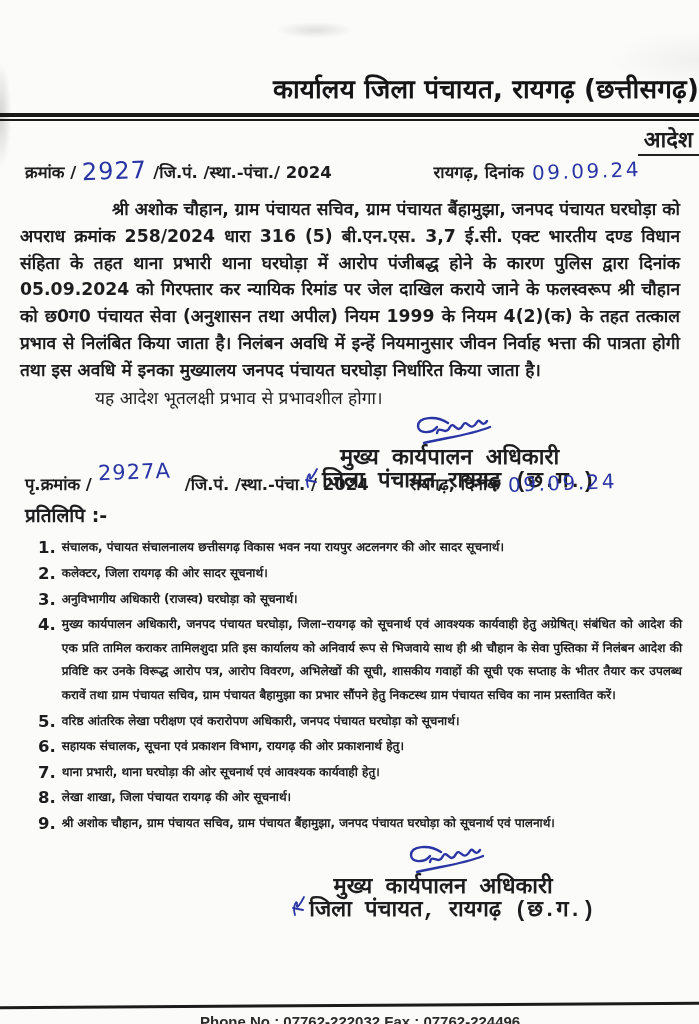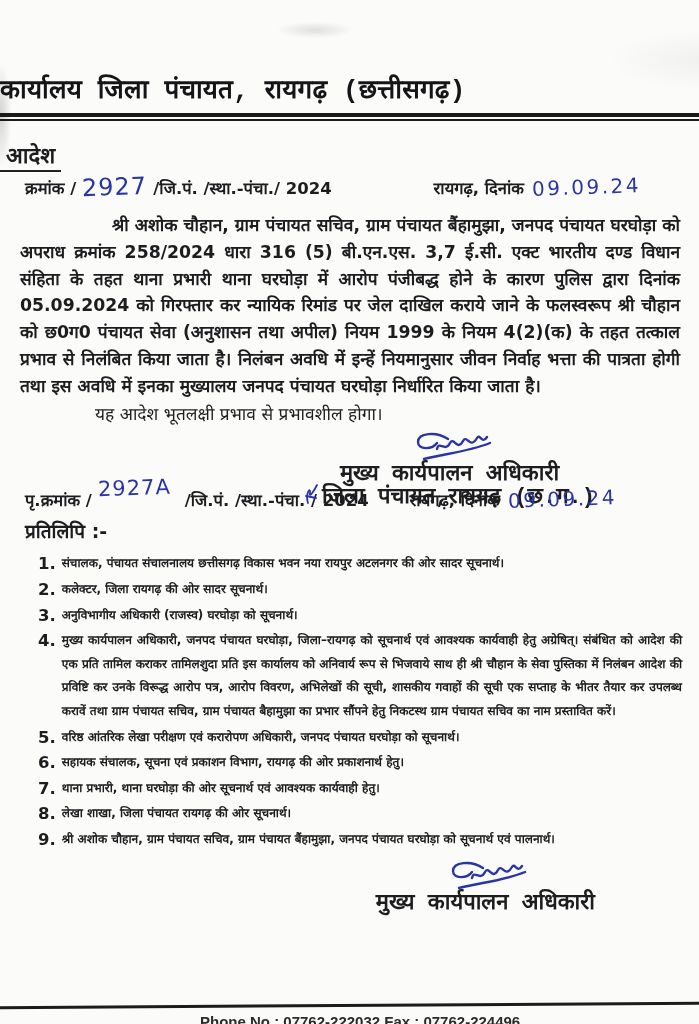--- a/index.html
+++ b/index.html
@@ -13,31 +13,30 @@
     font-family: "DejaVu Sans", sans-serif;
     background:
       radial-gradient(ellipse 55px 12px at 315px 30px, rgba(125,125,125,.22), transparent 70%),
       radial-gradient(ellipse 14px 70px at 1px 115px, rgba(120,120,120,.30), transparent 75%),
       radial-gradient(ellipse 120px 40px at 699px 60px, rgba(150,150,150,.10), transparent 75%),
       linear-gradient(#fbfbf9, #fbfbf9);
   }
   .office-title {
     margin: 0;
     padding-top: 70px;
-    text-align: left;
+    text-align: right;
     font-size: 26px;
     font-weight: 700;
     letter-spacing: .2px;
     color: #151517;
-    font-family: Liberation Mono, monospace;
   }
   .double-rule { margin-top: 7px; }
   .double-rule .thick { height: 4px; background: #1a1a1a; }
   .double-rule .thin  { height: 2px; background: #1a1a1a; margin-top: 2px; }
-  .order-heading-wrap { text-align: left; margin-top: 18px; }
+  .order-heading-wrap { text-align: right; margin-top: 2px; }
   .order-heading {
     display: inline-block;
     font-size: 22px;
     font-weight: 700;
     padding: 0 6px 1px;
     border-bottom: 2.5px solid #222;
   }
   .ref-row {
     display: flex;
     justify-content: space-between;
@@ -232,18 +231,27 @@
 
   <div class="sig-block sig2">
     <svg class="sig-scribble" width="104" height="38" viewBox="0 0 104 38">
       <g fill="none" stroke="#2a35a5" stroke-width="2.4" stroke-linecap="round">
         <path d="M50,10 C38,2 20,4 20,13 C20,21 34,21 39,14"></path>
         <path d="M39,20 C41,11 47,24 52,14 C56,7 59,23 65,12 C69,5 72,21 79,9 C82,4 84,16 89,8"></path>
         <path d="M26,30 C44,25 70,23 92,14"></path>
       </g>
     </svg>
     <div>मुख्य कार्यपालन अधिकारी</div>
+    <div class="org-row">
+      <svg class="flourish" width="16" height="22" viewBox="0 0 16 22">
+        <g fill="none" stroke="#2a35a5" stroke-width="1.8" stroke-linecap="round">
+          <path d="M4,20 C1,10 7,3 6,10 C5,16 11,6 13,2"></path>
+          <path d="M2,13 L12,15"></path>
+        </g>
+      </svg>
+      <span>जिला पंचायत, रायगढ़ (छ.ग.)</span>
+    </div>
   </div>
 
   <div class="footer-rule"></div>
   <div class="footer-text">Phone No.: 07762-222032 Fax : 07762-224496</div>
 
 </div>
 
 </body></html>

